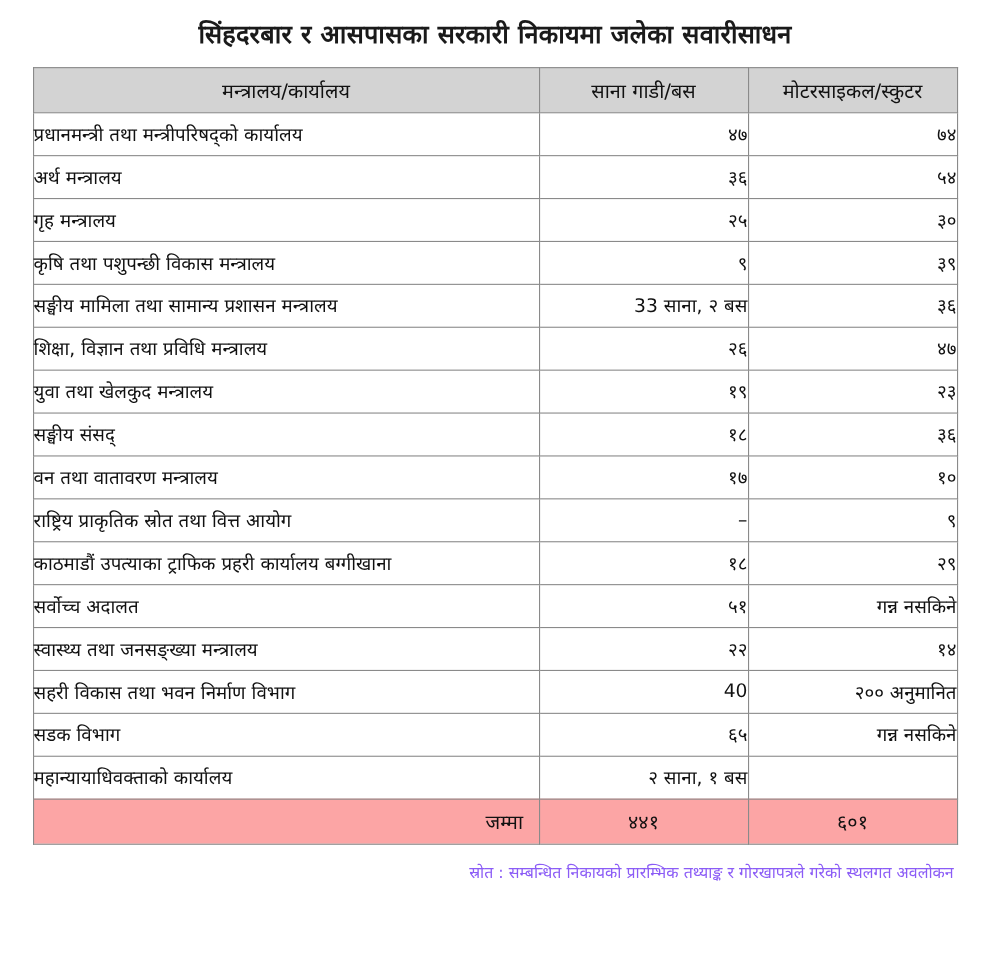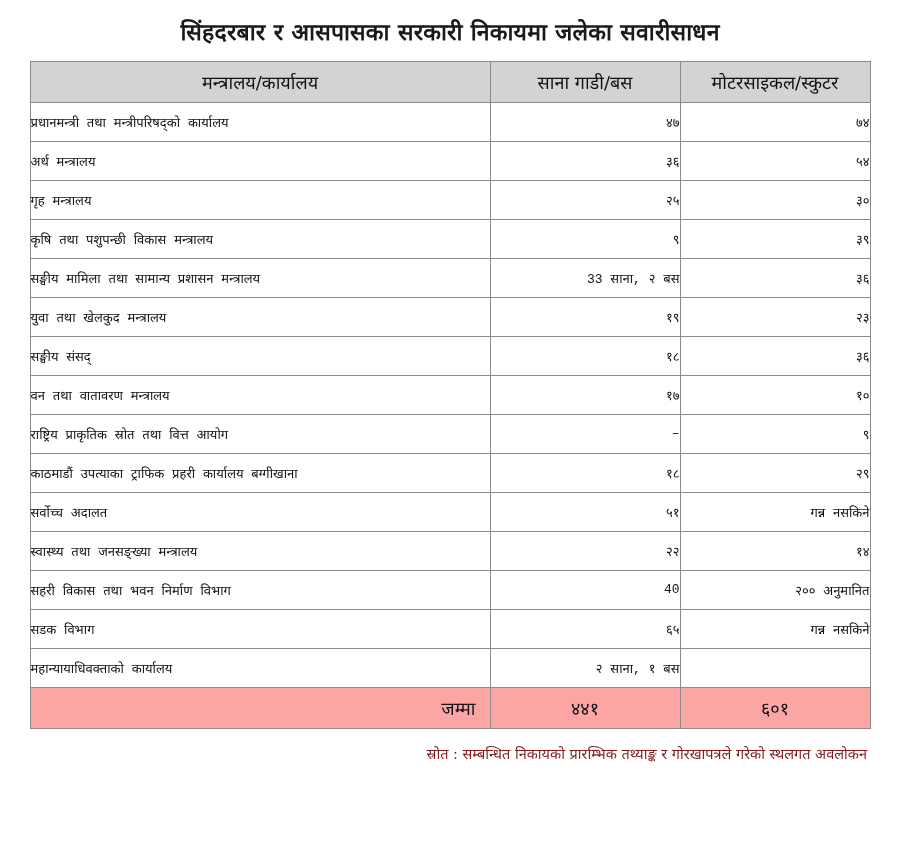--- a/index.html
+++ b/index.html
@@ -50,23 +50,22 @@
     text-align: center;
     height: 40px;
     color: #111;
   }
   col.c-name { width: 460px; }
   col.c-small { width: 190px; }
   col.c-moto { width: 190px; }
 
   tbody td {
     height: 38px;
-    font-size: 13px;
+    font-size: 17px;
     color: #111;
-    font-family: Liberation Mono, monospace;
   }
   td.name {
     text-align: left;
     padding-left: 12px;
   }
   td.num {
     text-align: right;
   }
   tfoot td {
     background: #fca5a5;
@@ -79,21 +78,21 @@
     padding-right: 14px;
   }
   tfoot td.num {
     text-align: center;
   }
   .source {
     width: 840px;
     margin: 14px auto 0 auto;
     text-align: right;
     font-size: 14.5px;
-    color: #7f1d1d;
+    color: #8b5cf6;
     padding-right: 6px;
   }
 </style>
 </head>
 <body>
 
 <div class="page">
 
   <div class="title">सिंहदरबार र आसपासका सरकारी  निकायमा जलेका सवारीसाधन</div>
 
@@ -130,20 +129,25 @@
         <td class="name">कृषि तथा पशुपन्छी विकास मन्त्रालय</td>
         <td class="num">९</td>
         <td class="num">३९</td>
       </tr>
       <tr>
         <td class="name">सङ्घीय मामिला तथा सामान्य प्रशासन मन्त्रालय</td>
         <td class="num">33 साना, २ बस</td>
         <td class="num">३६</td>
       </tr>
       <tr>
+        <td class="name">शिक्षा, विज्ञान तथा प्रविधि मन्त्रालय</td>
+        <td class="num">२६</td>
+        <td class="num">४७</td>
+      </tr>
+      <tr>
         <td class="name">युवा तथा खेलकुद मन्त्रालय</td>
         <td class="num">१९</td>
         <td class="num">२३</td>
       </tr>
       <tr>
         <td class="name">सङ्घीय संसद्</td>
         <td class="num">१८</td>
         <td class="num">३६</td>
       </tr>
       <tr>

